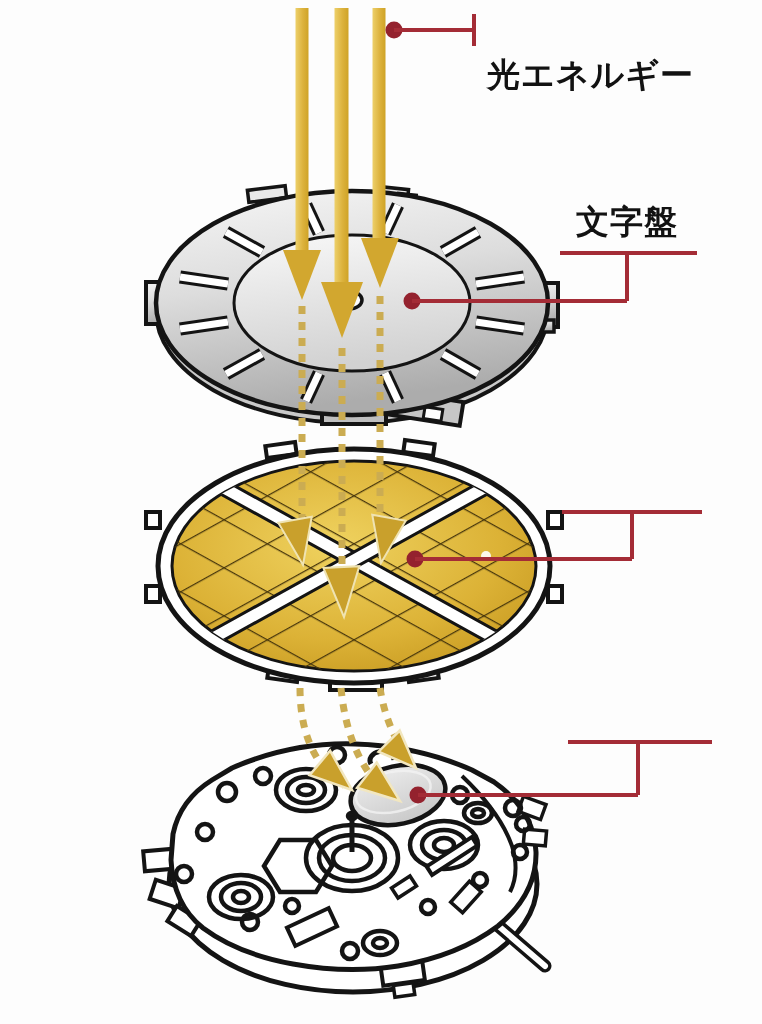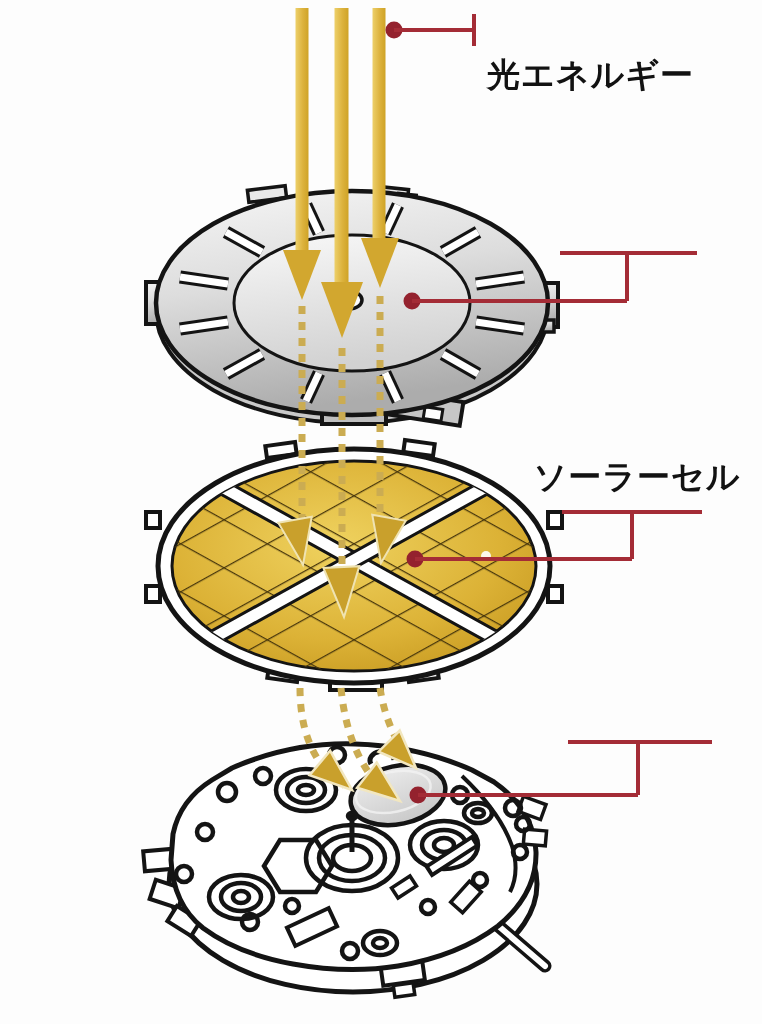--- a/index.html
+++ b/index.html
@@ -271,15 +271,15 @@
   </g>
   <g>
     <circle class="callout-dot" cx="418" cy="795" r="8.5"></circle>
     <line class="callout" x1="418" y1="795" x2="638" y2="795"></line>
     <line class="callout" x1="638" y1="795" x2="638" y2="742"></line>
     <line class="callout" x1="568" y1="742" x2="712" y2="742"></line>
   </g>
 </svg>
 
 <div class="label" style="left:487px;top:11px;margin-top:46px;">光エネルギー</div>
-<div class="label centered" style="left:637px;top:459px;">ソーラーセル</div>
+<div class="label centered" style="left:627px;top:204px;">文字盤</div>
 
 </div>
 
 </body></html>

